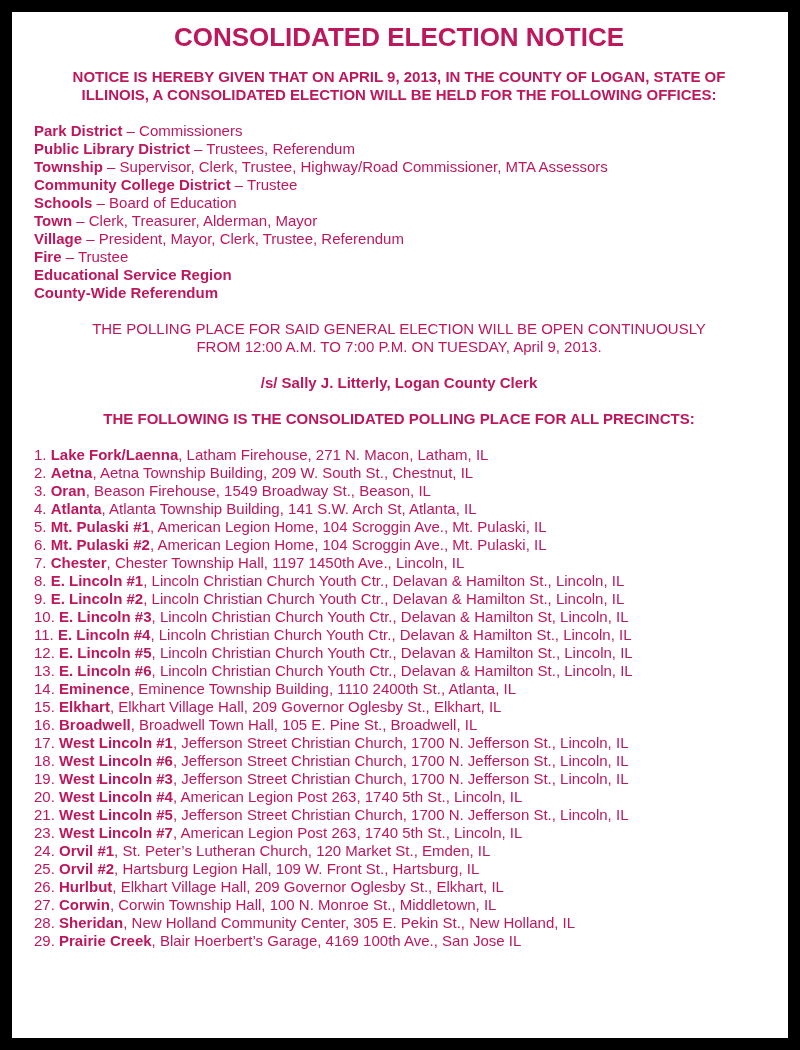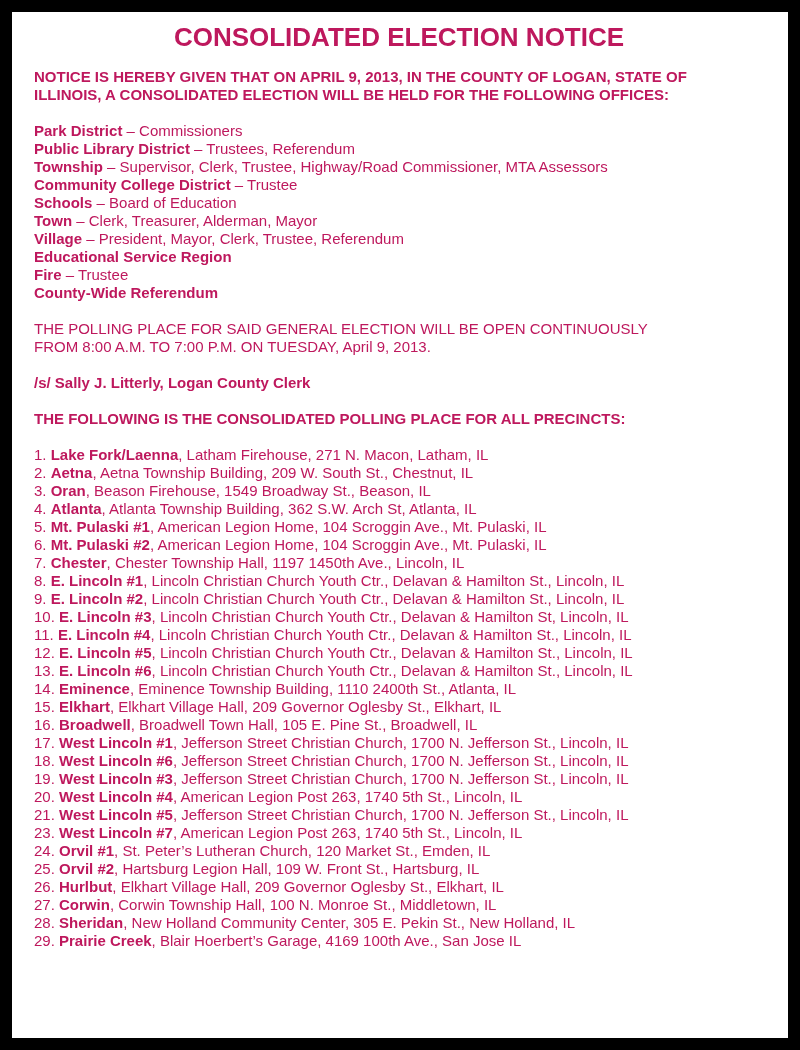--- a/index.html
+++ b/index.html
@@ -29,20 +29,21 @@
   }
   h1.title {
     font-size: 26px;
     line-height: 30px;
     font-weight: bold;
     text-align: center;
     margin: 4px 0 16px 0;
   }
   p {
     margin: 0 0 18px 0;
+    text-align: center;
   }
   .prewrap {
     white-space: pre-line;
   }
   .bold {
     font-weight: bold;
   }
   .offices {
     margin: 0 0 18px 0;
   }
@@ -76,44 +77,44 @@
       <div class="office-line"><span class="bold">Township</span><span> – Supervisor, Clerk, Trustee, Highway/Road Commissioner, MTA Assessors</span></div>
 
       <div class="office-line"><span class="bold">Community College District</span><span> – Trustee</span></div>
 
       <div class="office-line"><span class="bold">Schools</span><span> – Board of Education</span></div>
 
       <div class="office-line"><span class="bold">Town</span><span> – Clerk, Treasurer, Alderman, Mayor</span></div>
 
       <div class="office-line"><span class="bold">Village</span><span> – President, Mayor, Clerk, Trustee, Referendum</span></div>
 
+      <div class="office-line"><span class="bold">Fire</span><span> – Trustee</span></div>
+
       <div class="office-line"><span class="bold">Educational Service Region</span><span></span></div>
-
-      <div class="office-line"><span class="bold">Fire</span><span> – Trustee</span></div>
 
       <div class="office-line"><span class="bold">County-Wide Referendum</span><span></span></div>
     </div>
 
 
   <p class="prewrap">THE POLLING PLACE FOR SAID GENERAL ELECTION WILL BE OPEN CONTINUOUSLY
-FROM 8:00 A.M. TO 7:00 P.M. ON TUESDAY, April 9, 2013.</p>
+FROM 12:00 A.M. TO 7:00 P.M. ON TUESDAY, April 9, 2013.</p>
 
   <p class="bold">/s/ Sally J. Litterly, Logan County Clerk</p>
 
   <p class="bold">THE FOLLOWING IS THE CONSOLIDATED POLLING PLACE FOR ALL PRECINCTS:</p>
 
   <div class="precincts">
 
       <div class="precinct-line"><span>1. </span><span class="bold">Lake Fork/Laenna</span><span>, Latham Firehouse, 271 N. Macon, Latham, IL</span></div>
 
       <div class="precinct-line"><span>2. </span><span class="bold">Aetna</span><span>, Aetna Township Building, 209 W. South St., Chestnut, IL</span></div>
 
       <div class="precinct-line"><span>3. </span><span class="bold">Oran</span><span>, Beason Firehouse, 1549 Broadway St., Beason, IL</span></div>
 
-      <div class="precinct-line"><span>4. </span><span class="bold">Atlanta</span><span>, Atlanta Township Building, 362 S.W. Arch St, Atlanta, IL</span></div>
+      <div class="precinct-line"><span>4. </span><span class="bold">Atlanta</span><span>, Atlanta Township Building, 141 S.W. Arch St, Atlanta, IL</span></div>
 
       <div class="precinct-line"><span>5. </span><span class="bold">Mt. Pulaski #1</span><span>, American Legion Home, 104 Scroggin Ave., Mt. Pulaski, IL</span></div>
 
       <div class="precinct-line"><span>6. </span><span class="bold">Mt. Pulaski #2</span><span>, American Legion Home, 104 Scroggin Ave., Mt. Pulaski, IL</span></div>
 
       <div class="precinct-line"><span>7. </span><span class="bold">Chester</span><span>, Chester Township Hall, 1197 1450th Ave., Lincoln, IL</span></div>
 
       <div class="precinct-line"><span>8. </span><span class="bold">E. Lincoln #1</span><span>, Lincoln Christian Church Youth Ctr., Delavan &amp; Hamilton St., Lincoln, IL</span></div>
 
       <div class="precinct-line"><span>9. </span><span class="bold">E. Lincoln #2</span><span>, Lincoln Christian Church Youth Ctr., Delavan &amp; Hamilton St., Lincoln, IL</span></div>

